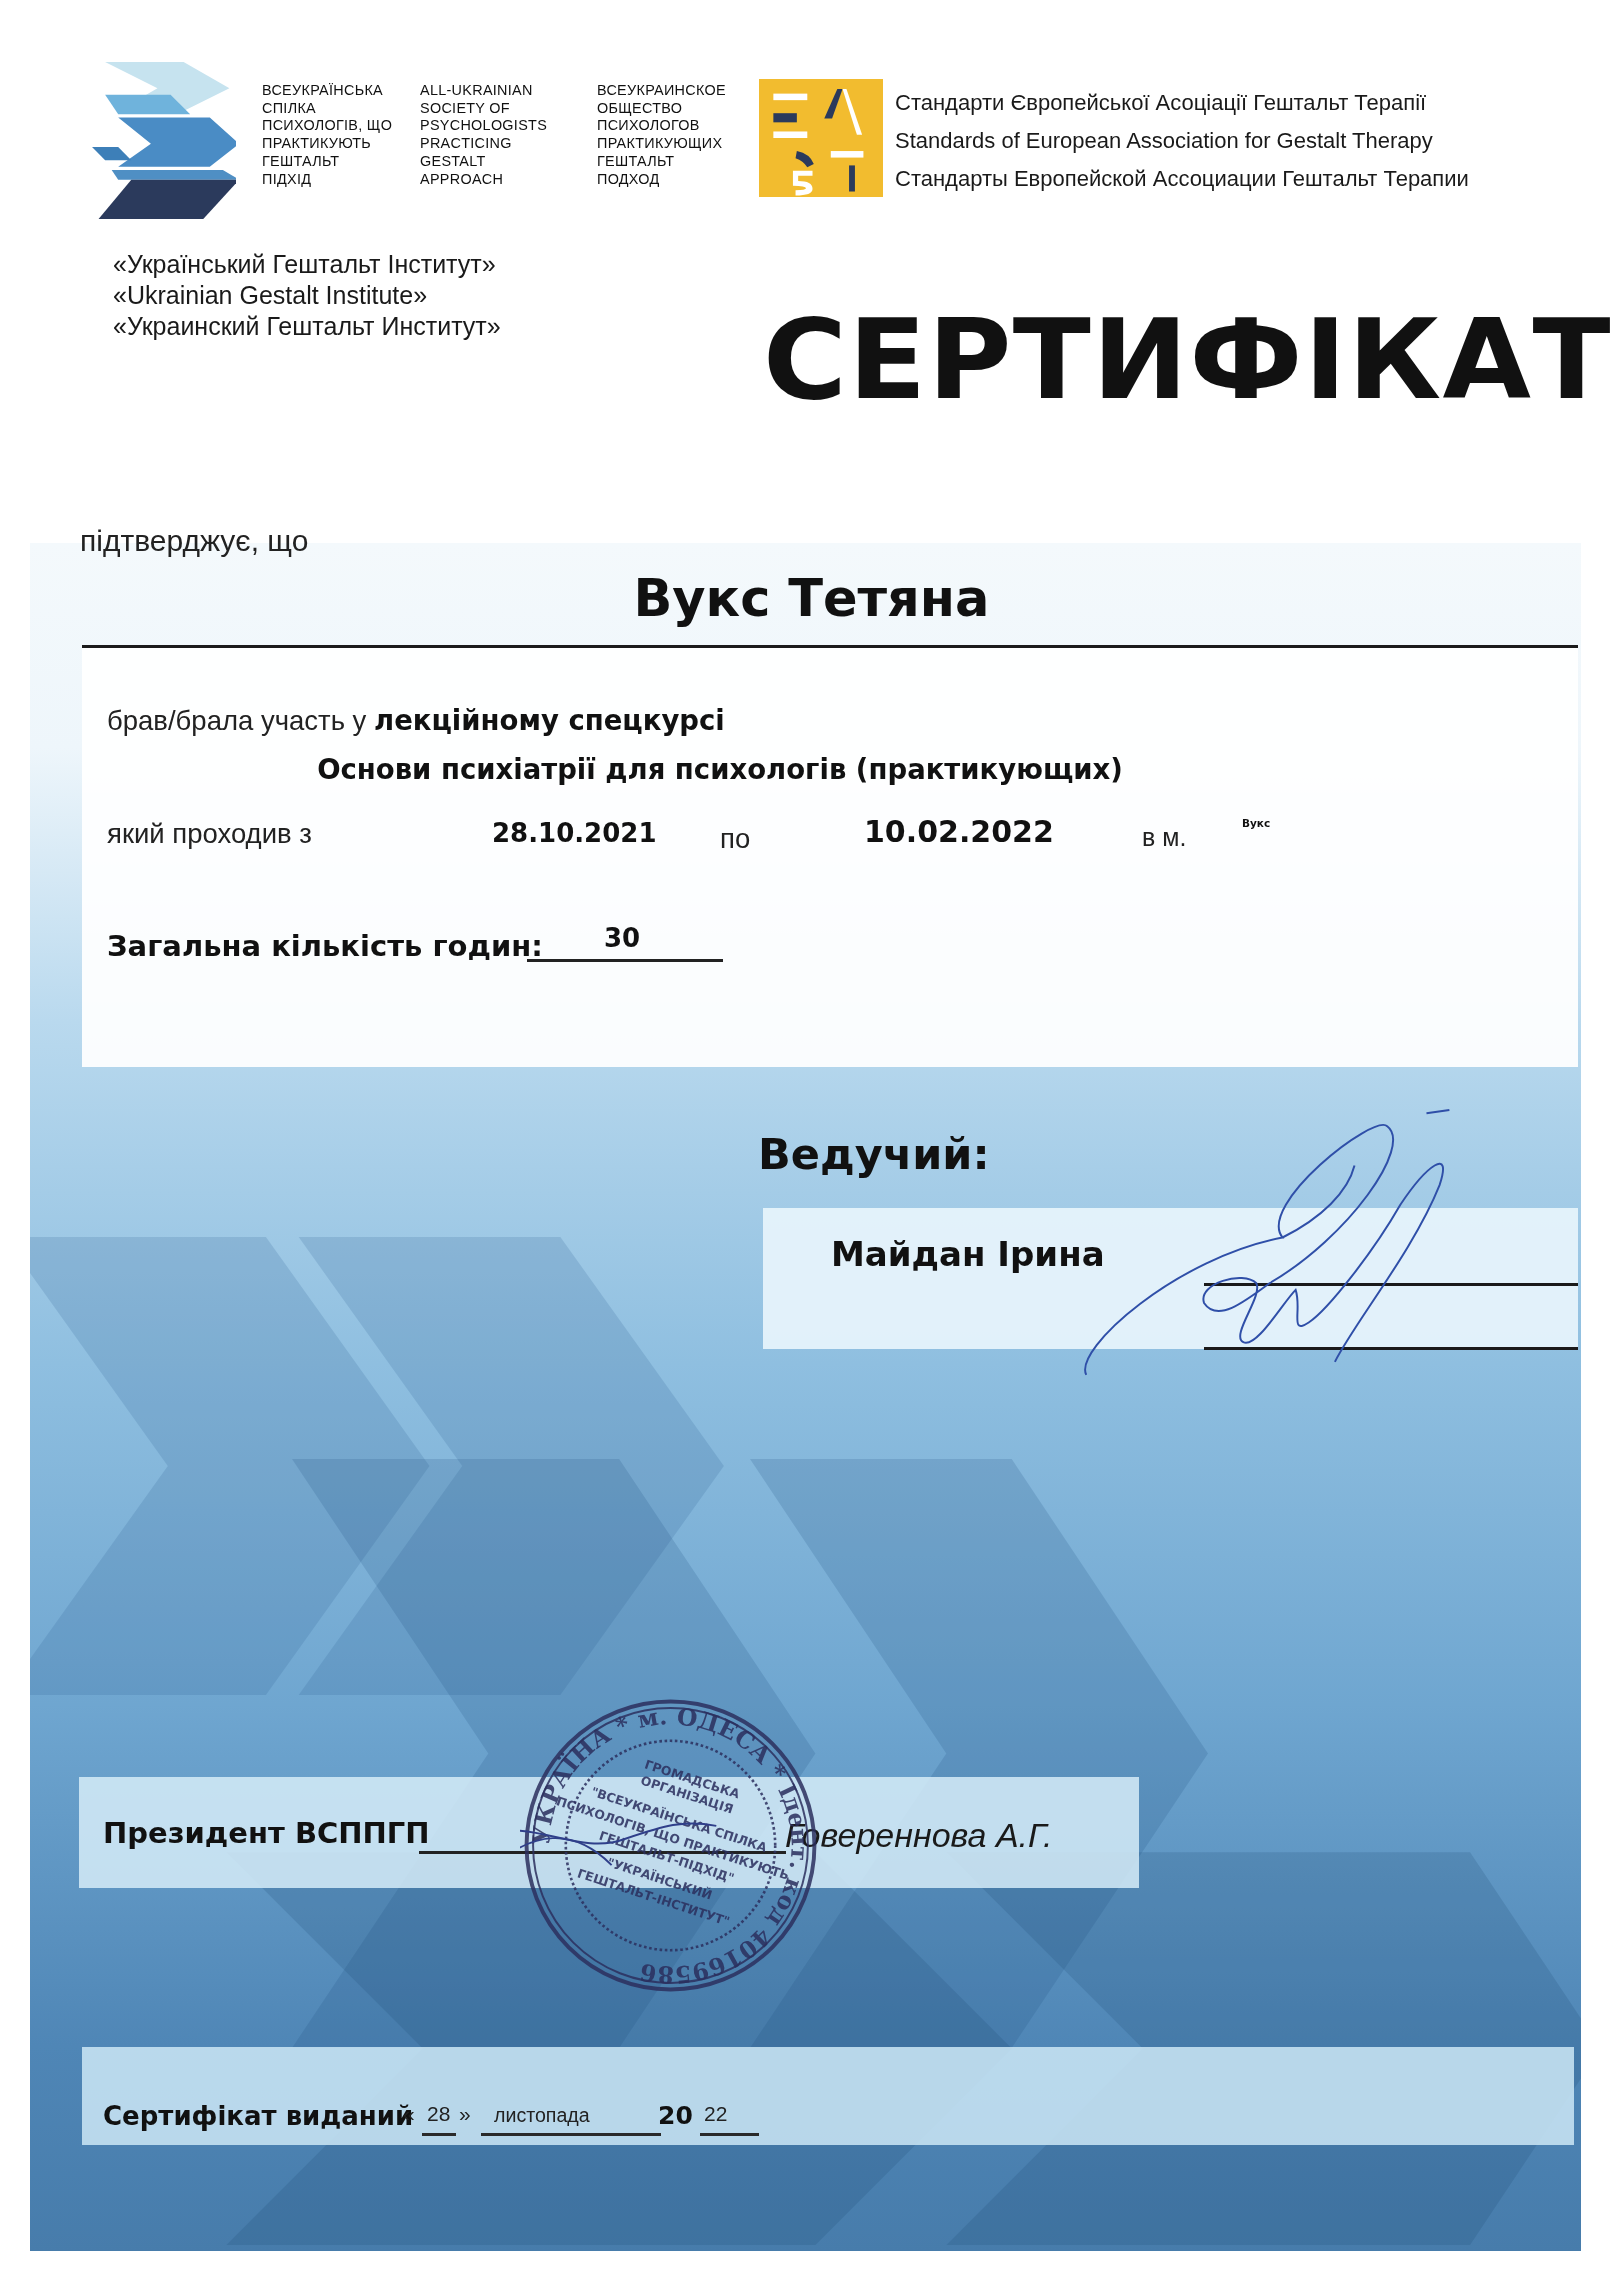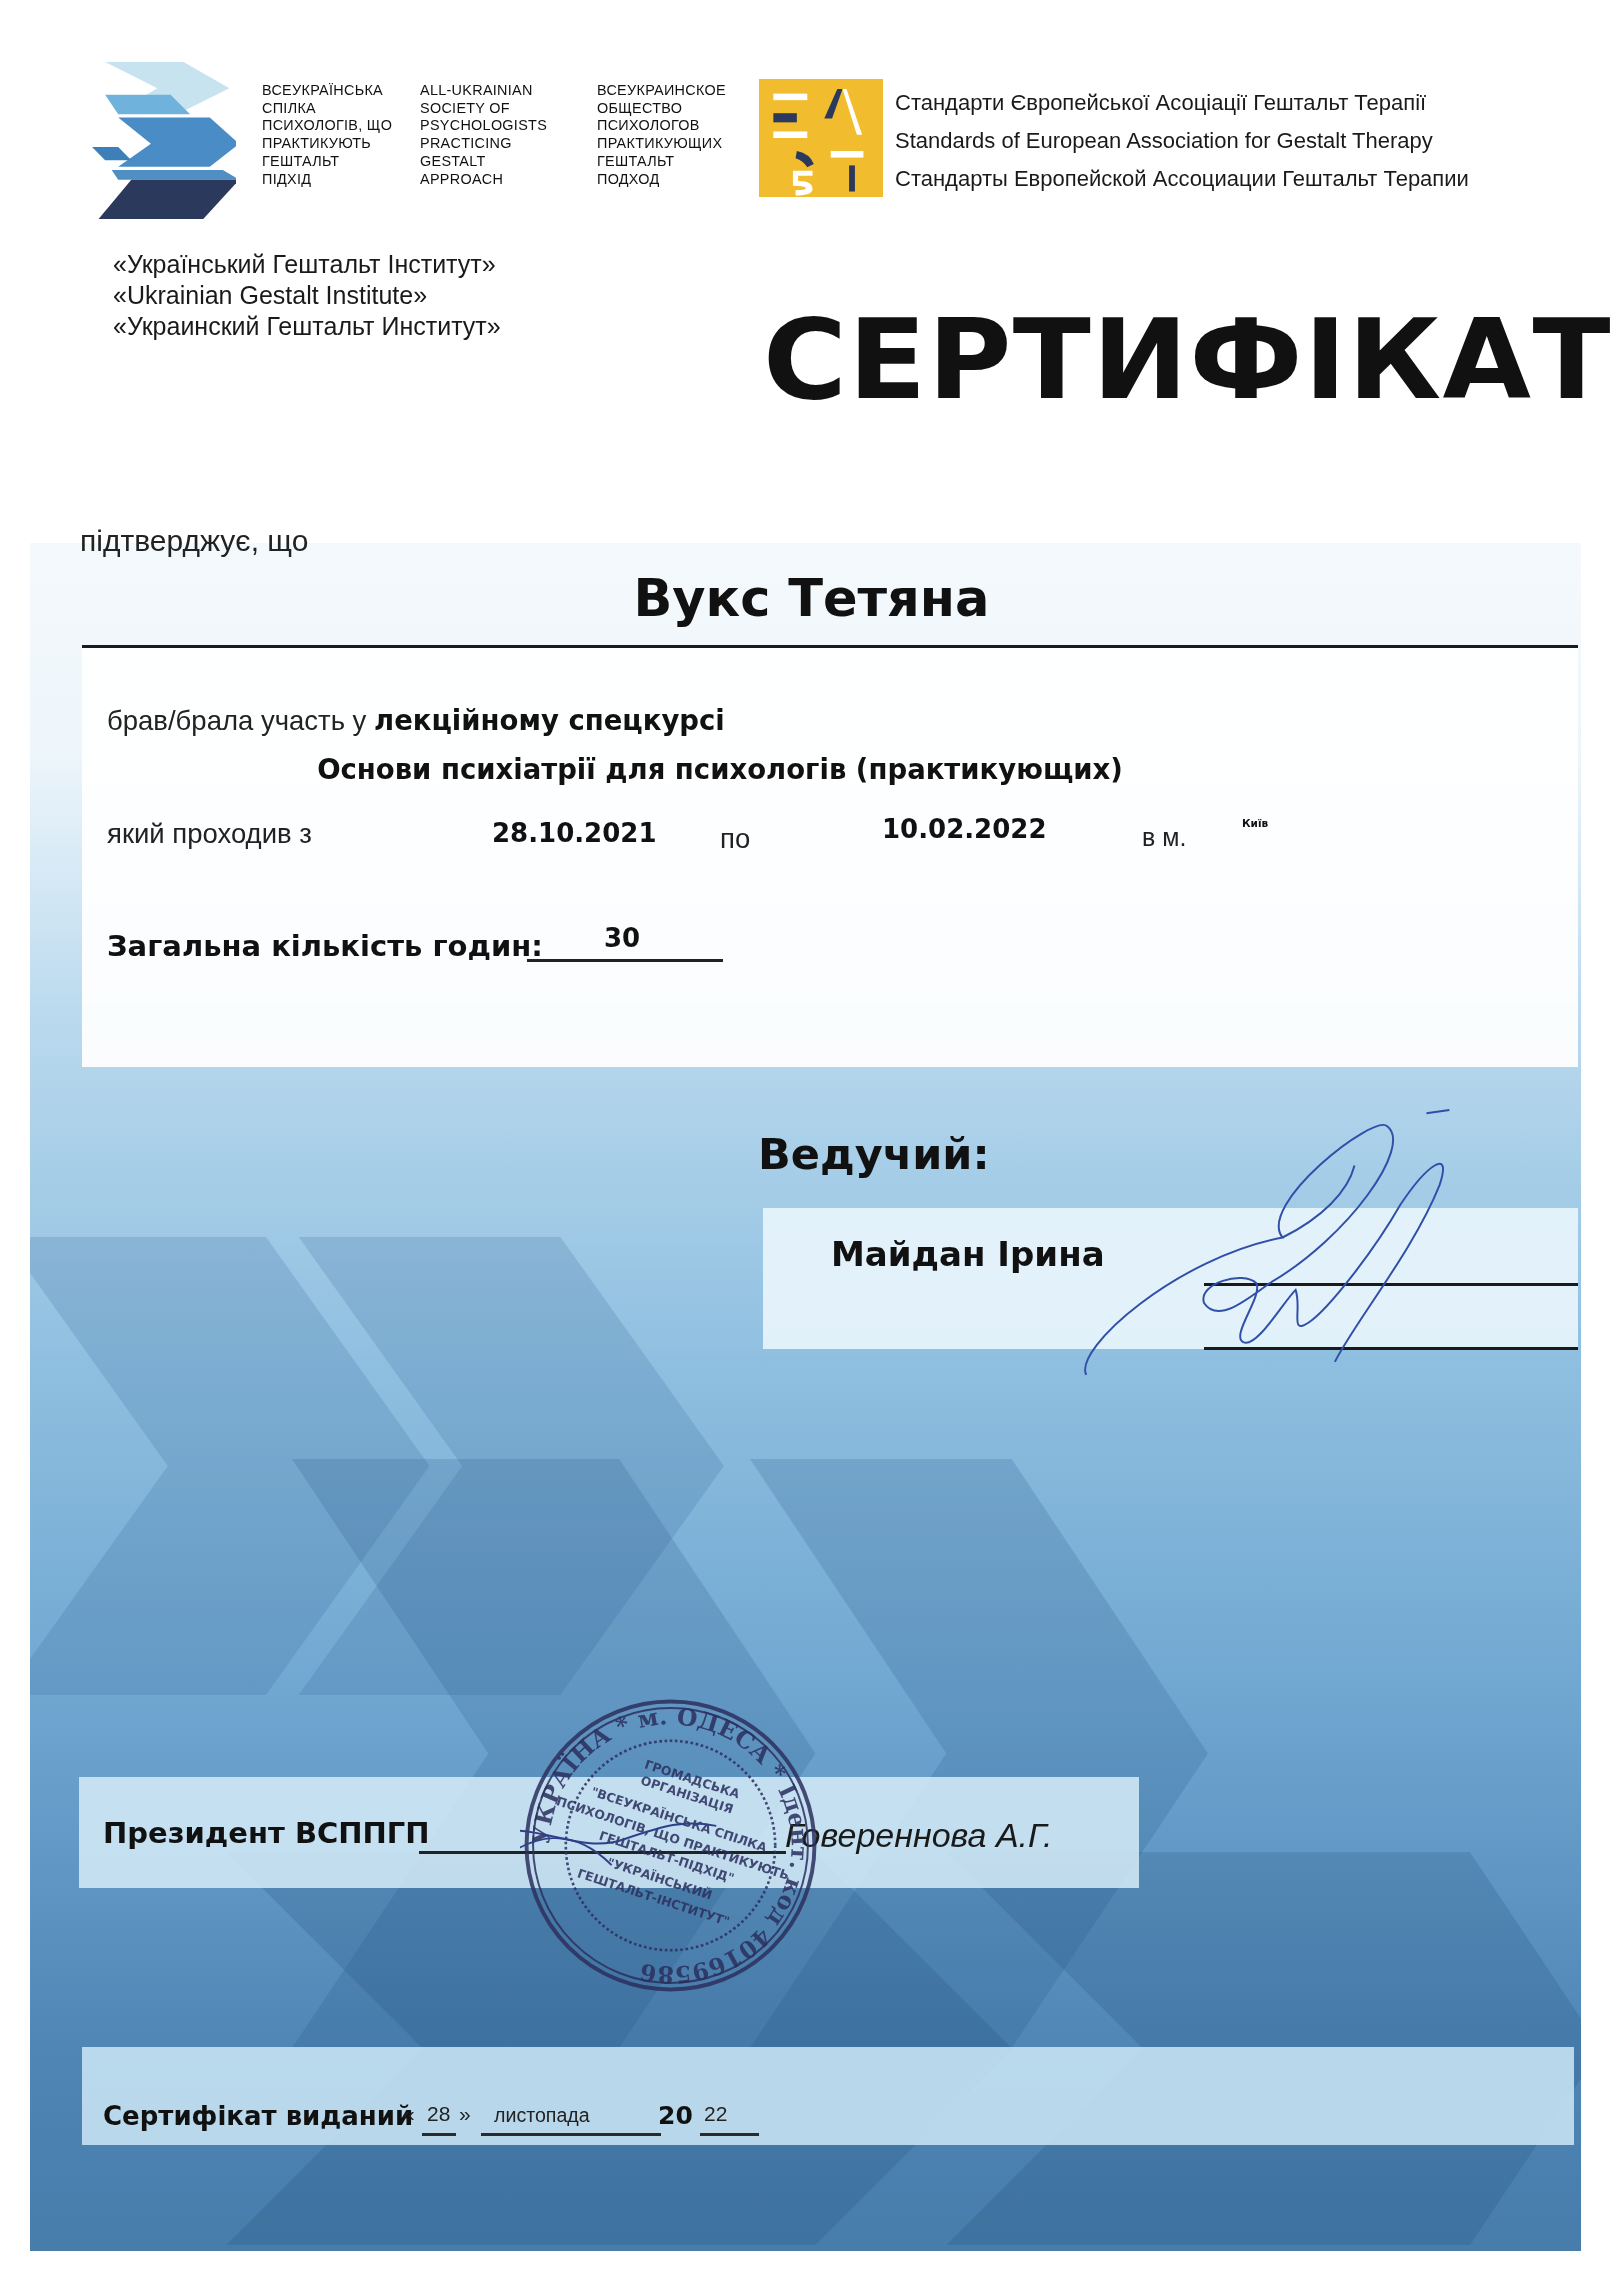--- a/index.html
+++ b/index.html
@@ -156,23 +156,23 @@
 
 <div class="abs participated t-normal">
   <span>брав/брала участь у</span>
   <span class="t-bold">лекційному спецкурсі</span>
 </div>
 <div class="abs course t-bold">Основи психіатрії для психологів (практикующих)</div>
 
 <div class="abs dates-row t-normal" style="left:107px;">який проходив з</div>
 <div class="abs dates-row t-bold" style="left:452px; font-size:26px;margin-left:40px;">28.10.2021</div>
 <div class="abs dates-row t-normal" style="left:720px; top:823px;">по</div>
-<div class="abs dates-row t-bold" style="left:864px; top:814px; font-size:26px;margin-left:18px;">10.02.2022</div>
+<div class="abs dates-row t-bold" style="left:864px; top:814px; font-size:30px;">10.02.2022</div>
 <div class="abs dates-row t-normal" style="left:1142px; top:823px; font-size:25px;">в м.</div>
-<div class="abs dates-row t-bold" style="left:1242px; top:817px;">Київ</div>
+<div class="abs dates-row t-bold" style="left:1242px; top:817px;">Вукс</div>
 
 <div class="abs hours-label t-bold">Загальна кількість годин:</div>
 <div class="abs hours-value t-bold">30</div>
 <div class="abs hours-rule"></div>
 
 <div class="abs leader-label">Ведучий:</div>
 <div class="abs leader-panel"></div>
 <div class="abs leader-name">Майдан Ірина</div>
 <div class="abs sig-line1"></div>
 <div class="abs sig-line2"></div>

